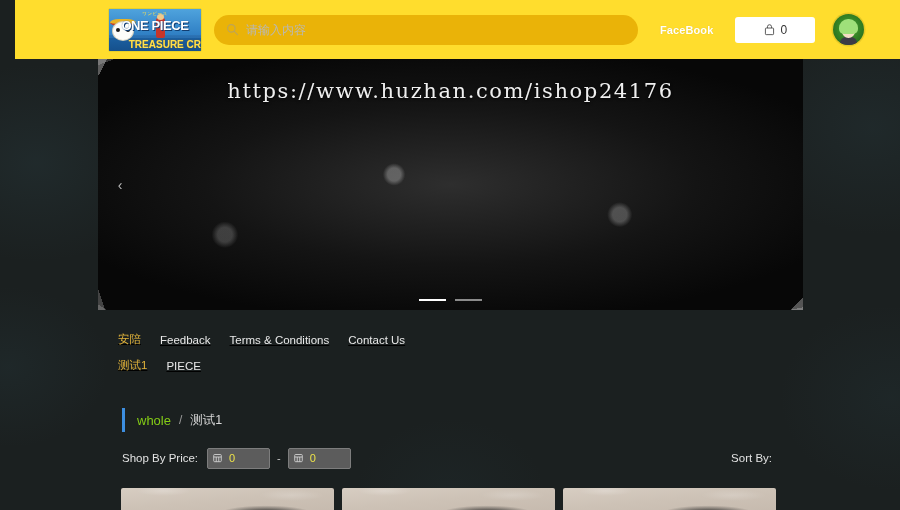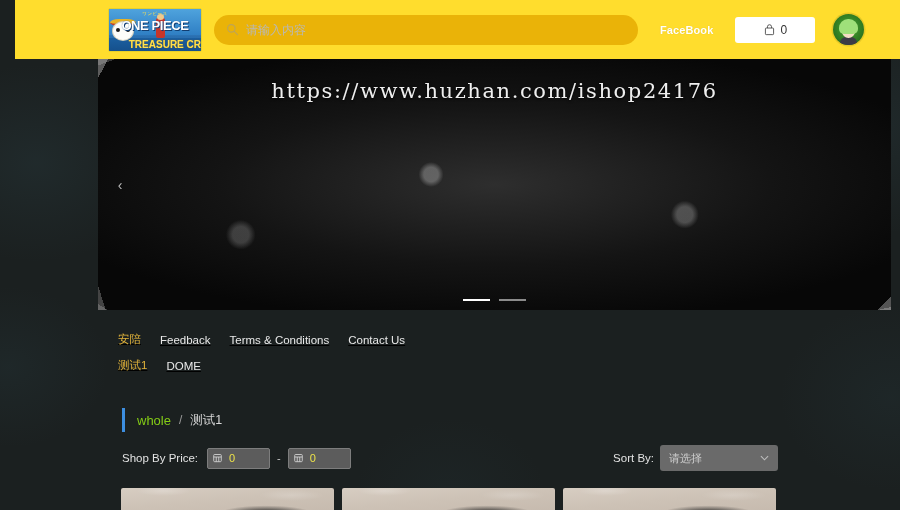--- a/index.html
+++ b/index.html
@@ -162,21 +162,21 @@
   }
   .avatar .av-body {
     position:absolute; left:7px; bottom:0; width:17px; height:8px;
     background:#3c3c46; border-radius: 6px 6px 0 0;
   }
 
   
   .hero {
     position: absolute;
     left: 98px; top: 59px;
-    width: 793px; height: 251px;
+    width: 705px; height: 251px;
     overflow: hidden;
     background: #0c0c0c;
   }
   .hero-photo {
     position: absolute; inset: 0;
     background:
       linear-gradient(118deg, rgba(210,210,210,.42) 0 1.1%, rgba(0,0,0,0) 1.1% 8%),
       linear-gradient(-46deg, rgba(200,200,200,.40) 0 1.3%, rgba(0,0,0,0) 1.3% 11%),
       linear-gradient(72deg, rgba(190,190,190,.33) 0 0.9%, rgba(0,0,0,0) 0.9% 7%),
       linear-gradient(-12deg, rgba(225,225,225,.30) 0 0.7%, rgba(0,0,0,0) 0.7% 9%),
@@ -369,21 +369,21 @@
 
 <div class="navlinks">
   <div class="navrow">
     <a class="cat">安陪</a>
     <a>Feedback</a>
     <a>Terms &amp; Conditions</a>
     <a>Contact Us</a>
   </div>
   <div class="navrow">
     <a class="cat">测试1</a>
-    <a>DOME</a>
+    <a>PIECE</a>
   </div>
 </div>
 
 <div class="crumb">
   <div class="crumb-bar"></div>
   <span class="crumb-txt">whole</span>
   <span class="crumb-sep">/</span>
   <span class="crumb-cur">测试1</span>
 </div>
 
@@ -407,26 +407,20 @@
       <rect x="0.8" y="1.6" width="8.4" height="8" rx="1" fill="none" stroke="#d2d2d2" stroke-width="1"></rect>
       <line x1="0.8" y1="4.4" x2="9.2" y2="4.4" stroke="#d2d2d2" stroke-width="1"></line>
       <line x1="3.6" y1="4.4" x2="3.6" y2="9.6" stroke="#d2d2d2" stroke-width="1"></line>
       <line x1="6.4" y1="4.4" x2="6.4" y2="9.6" stroke="#d2d2d2" stroke-width="1"></line>
     </svg>
     <input class="price-val" type="text" value="0" style="">
   </div>
 
   <div class="sortwrap">
     <span class="sort-label">Sort By:</span>
-    <div class="sort-select">
-      <span class="sort-val">请选择</span>
-      <svg class="sort-chev" viewBox="0 0 10 6">
-        <polyline points="1,1 5,5 9,1" fill="none" stroke="#d8d8d8" stroke-width="1.2"></polyline>
-      </svg>
-    </div>
   </div>
 </div>
 
 <div class="cards">
   <div class="card">
     <div class="card-img"></div>
   </div>
   <div class="card">
     <div class="card-img"></div>
   </div>

